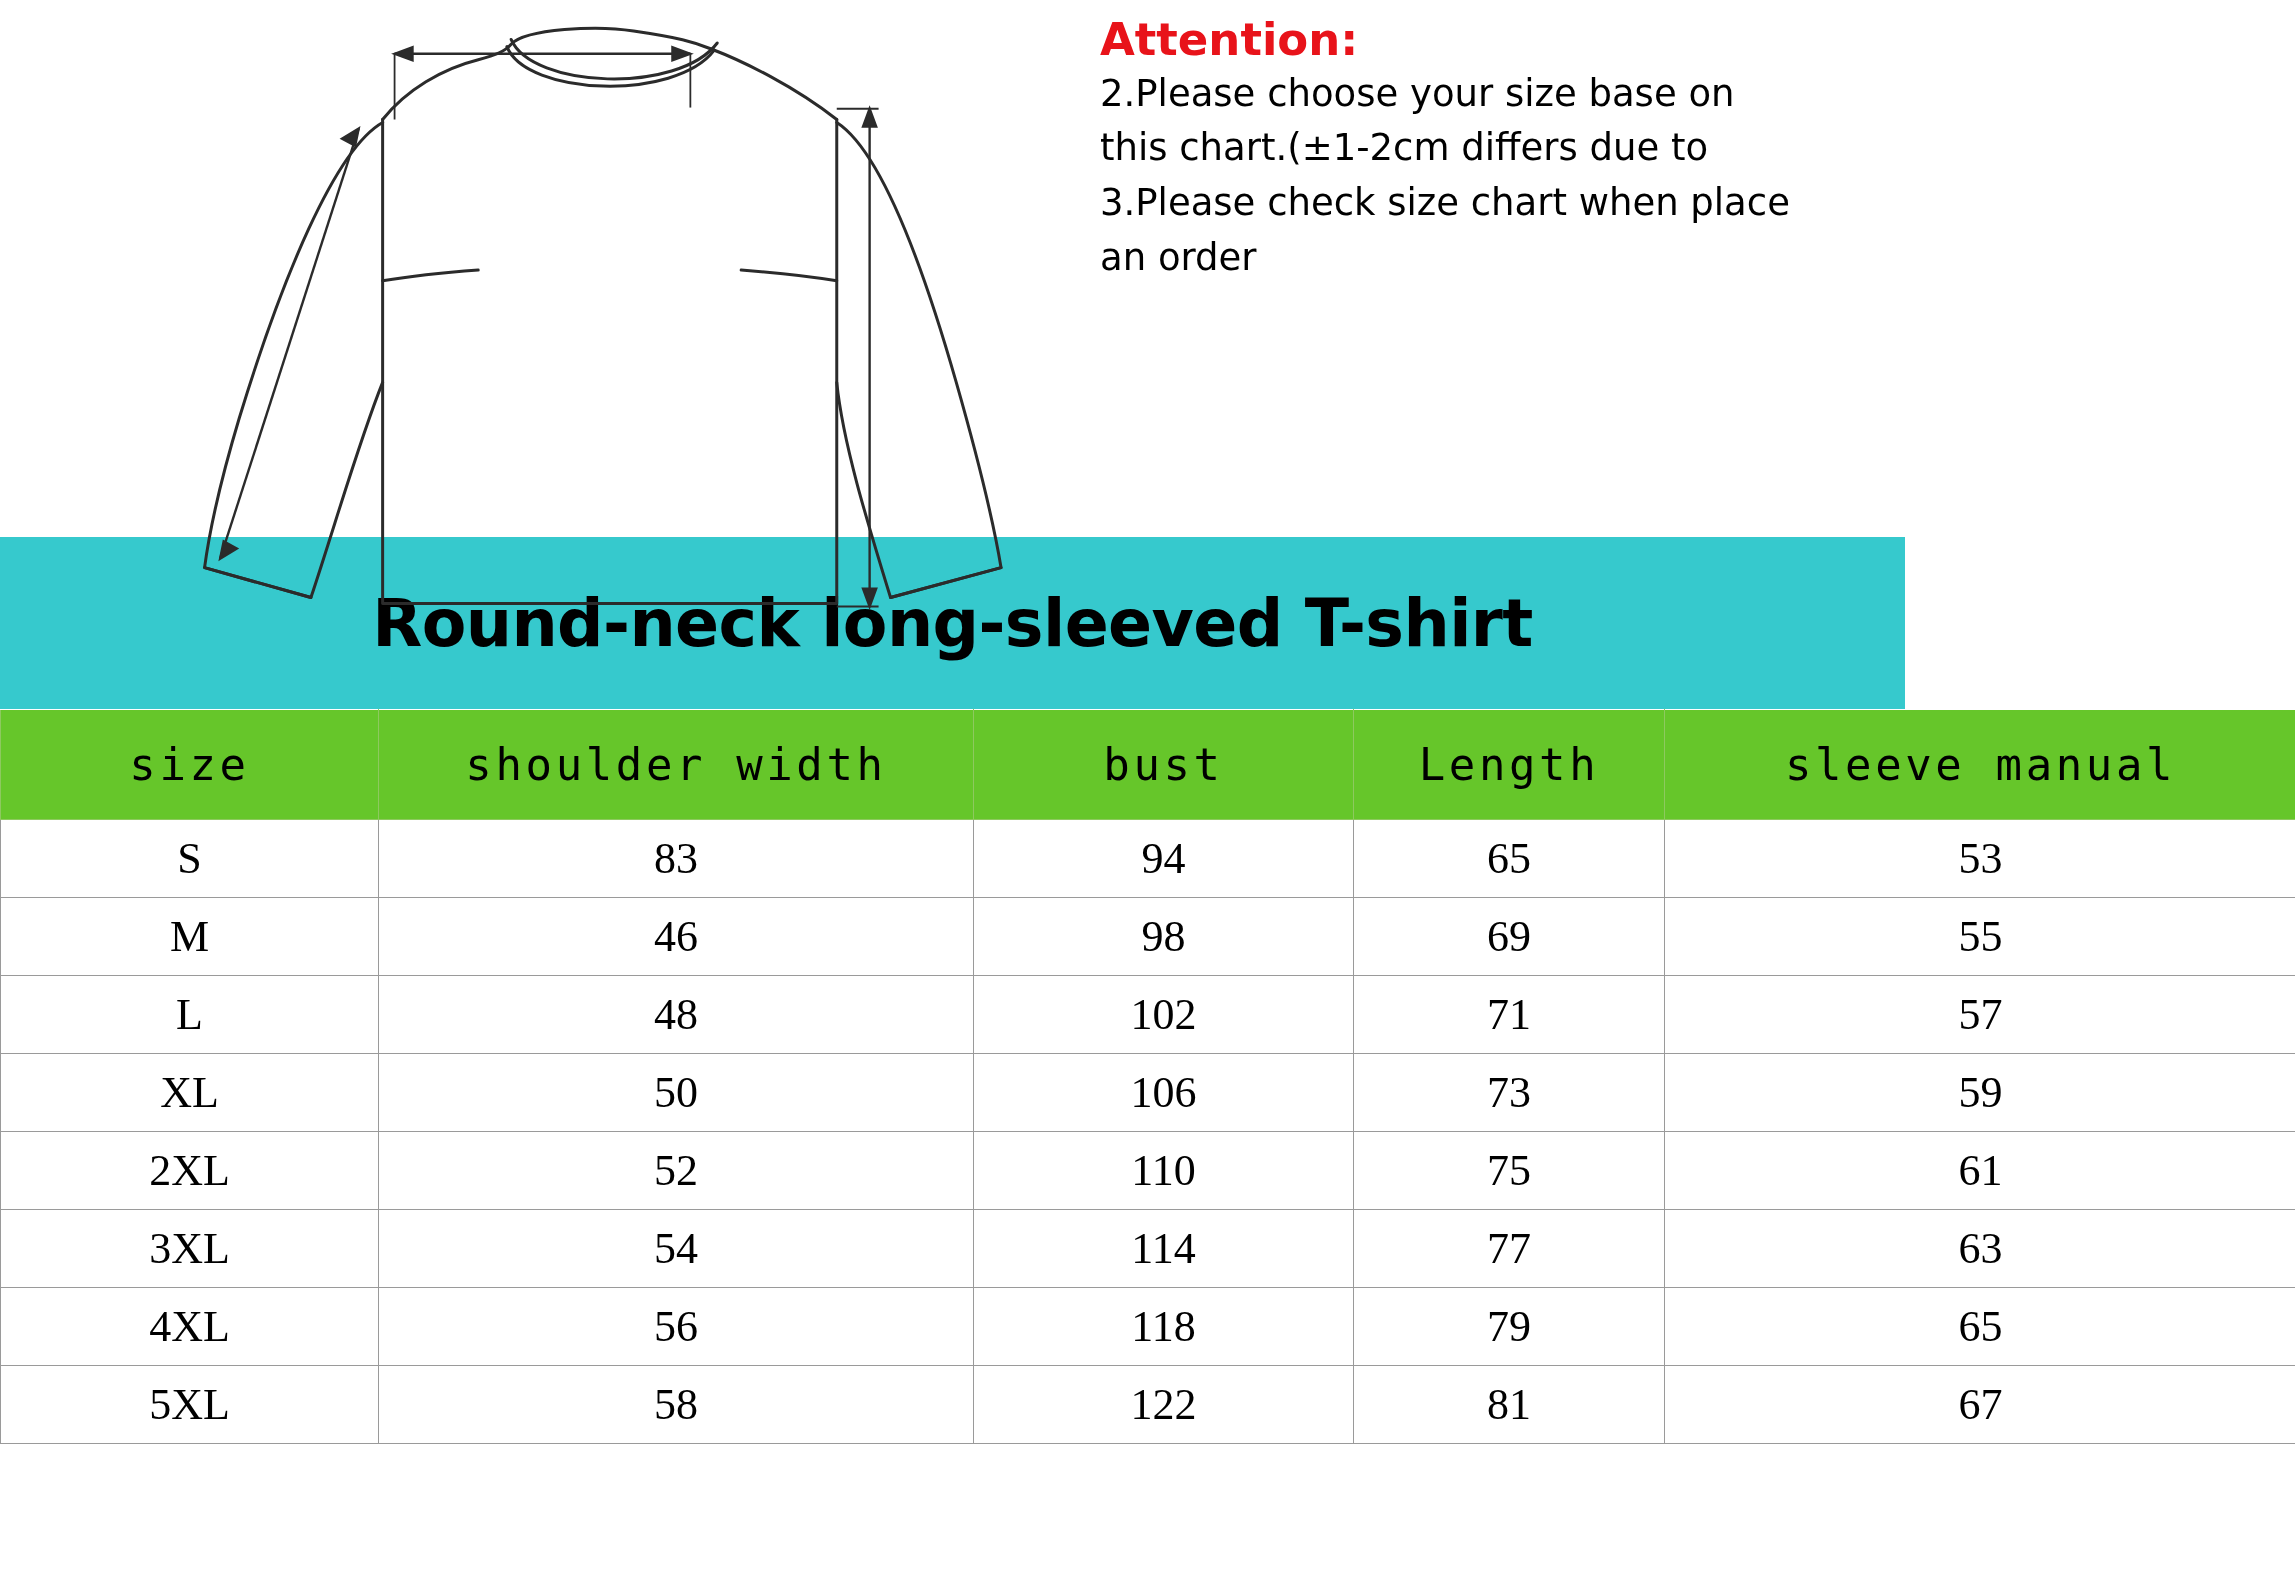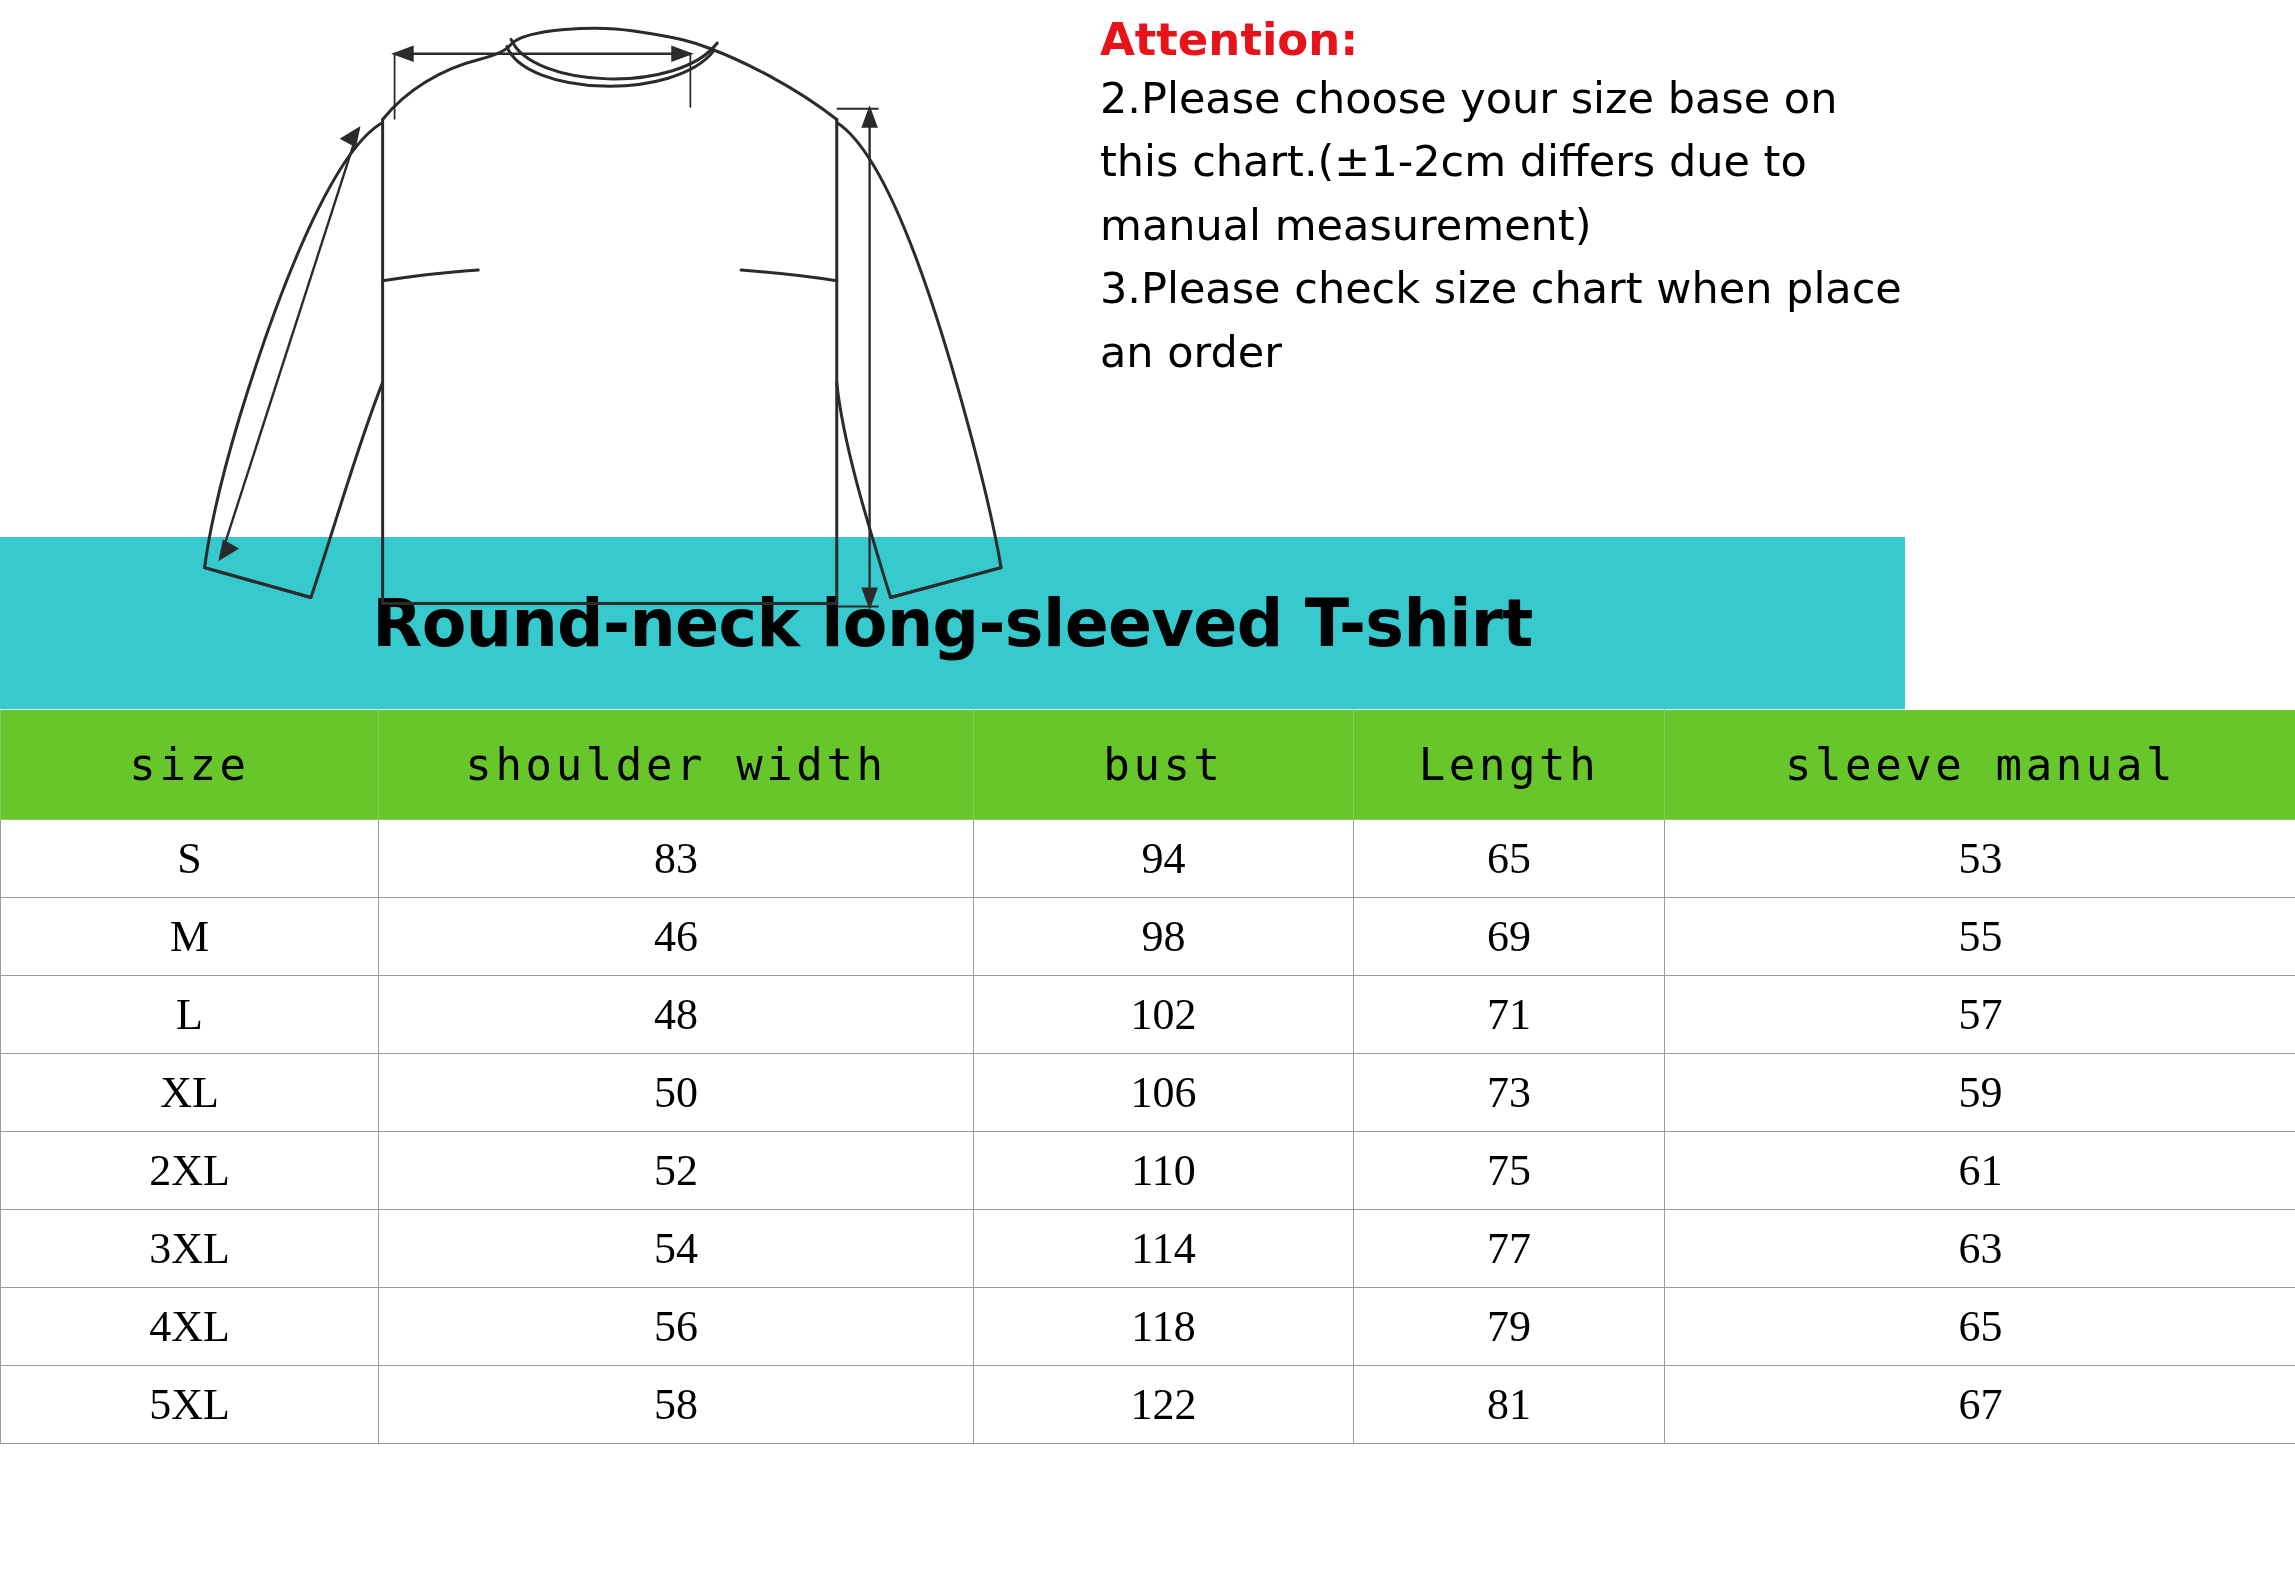--- a/index.html
+++ b/index.html
@@ -44,21 +44,21 @@
     font-weight: bold;
     font-size: 45px;
     letter-spacing: 0px;
     line-height: 1.0;
     margin: 10.8px 0 4.8px 0;
     font-family: "DejaVu Sans", sans-serif;
   }
 
   .attention-line {
     color: #000000;
-    font-size: 43px;
+    font-size: 37px;
     line-height: 1.48;
     font-weight: 500;
     white-space: nowrap;
     font-family: "DejaVu Sans", sans-serif;
   }
 
   
   .title-bar {
     width: 1905px;
     height: 173px;
@@ -164,21 +164,20 @@
         <polygon points="600,215 572,232 594,244"></polygon>
         <polygon points="368,935 396,918 374,906"></polygon>
       </g>
     </svg>
   </div>
 
   <div class="attention-pane">
     <div class="attention-title">Attention:</div>
     <div class="attention-line">2.Please choose your size base on</div>
     <div class="attention-line">this chart.(±1-2cm differs due to</div>
-    <div class="attention-line">manual measurement)</div>
     <div class="attention-line">3.Please check size chart when place</div>
     <div class="attention-line">an order</div>
   </div>
 </div>
 
 <div class="title-bar">
   <span class="title-text">Round-neck long-sleeved T-shirt</span>
 </div>
 
 <table class="size-table">

